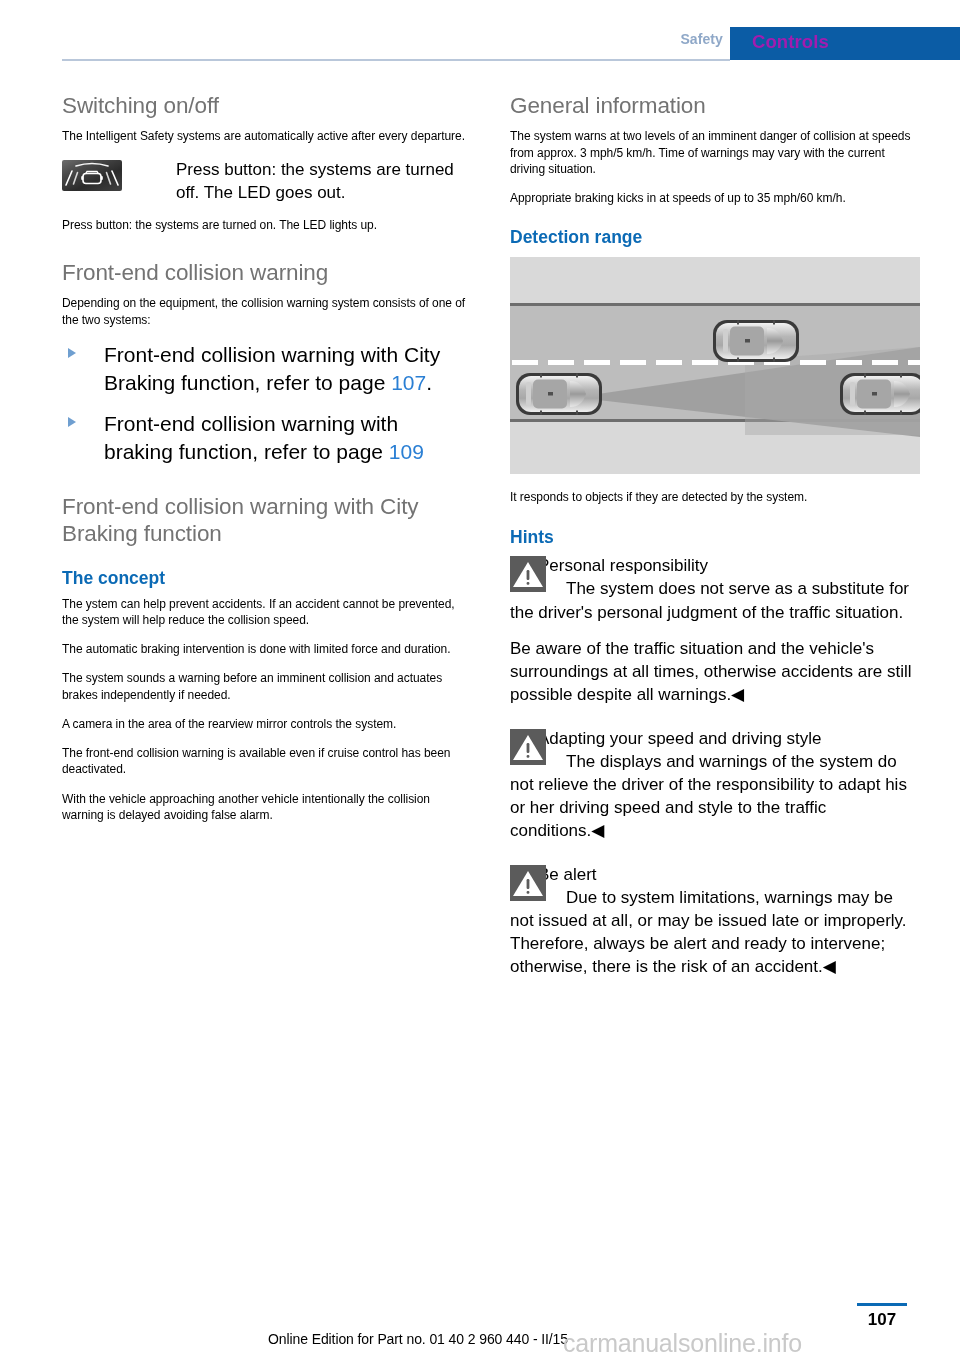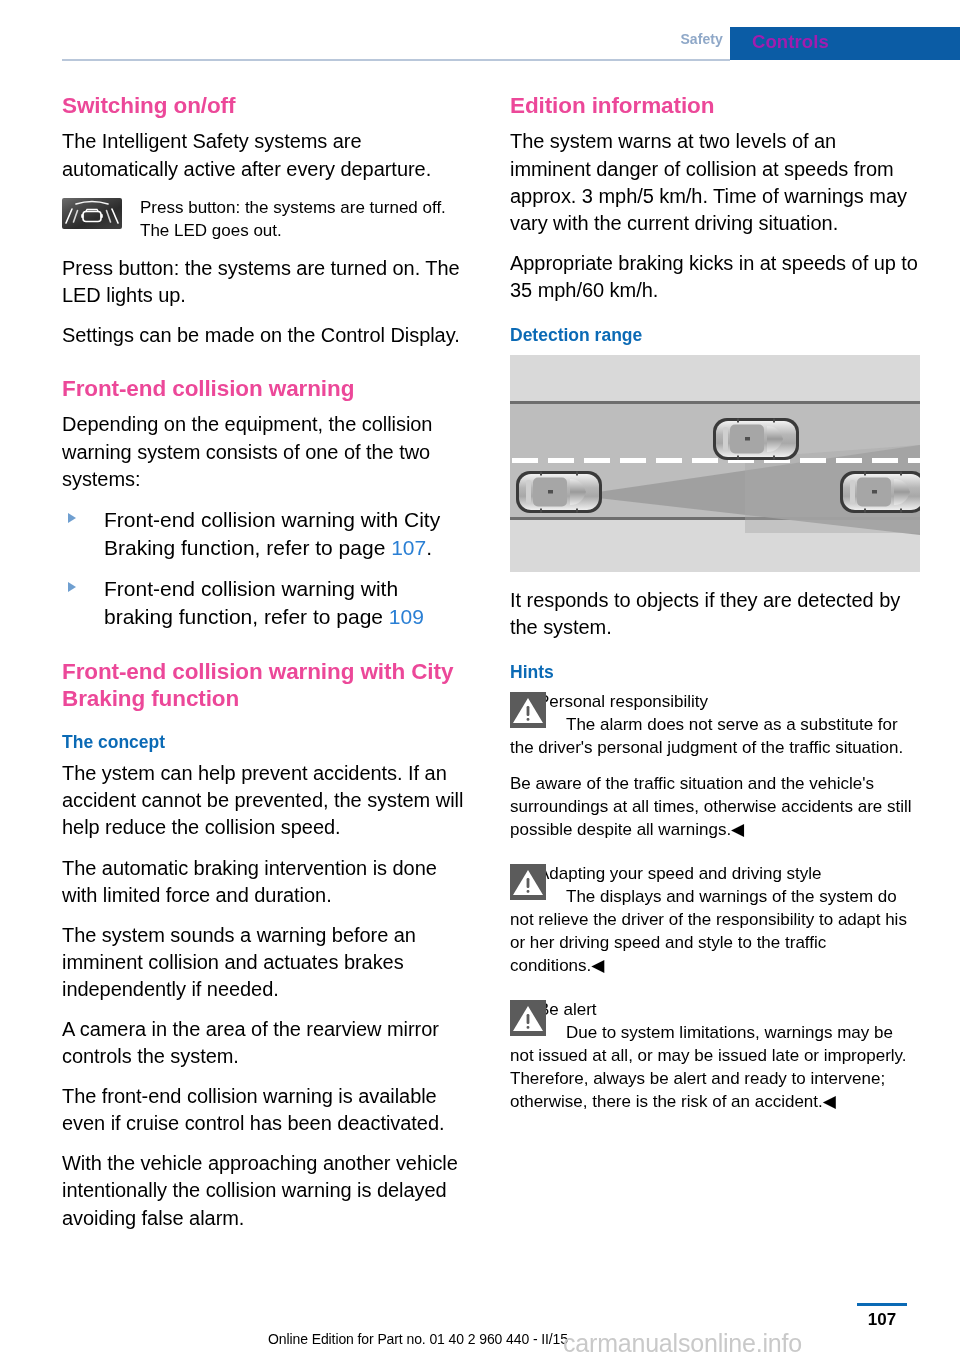--- a/index.html
+++ b/index.html
@@ -63,37 +63,37 @@
   .col {
     position: absolute;
     top: 92px;
     width: 410px;
   }
   .col-left  { left: 62px;  }
   .col-right { left: 510px; }
 
   h1.sec {
     font-size: 22.5px;
-    font-weight: bold;
-    color: #ec4899;
+    font-weight: normal;
+    color: #737373;
     margin: 26px 0 9px 0;
     line-height: 1.22;
     letter-spacing: -0.1px;
   }
   h1.sec.first { margin-top: 0; }
   h2.sub {
     font-size: 17.5px;
     font-weight: bold;
     color: #0b6ab5;
     margin: 20px 0 6px 0;
     line-height: 1.25;
   }
   h2.sub.tight { margin-top: 20px; }
   p.body {
-    font-size: 20px;
+    font-size: 12px;
     line-height: 1.355;
     margin: 0 0 13px 0;
     color: #000000;
     letter-spacing: -0.05px;
   }
   p.body.gap-lg { margin-bottom: 21px; }
 
   .link { color: #2a7fd4; }
 
   
@@ -131,21 +131,21 @@
     left: 0;
     top: 2px;
     width: 60px;
     height: 31px;
     border-radius: 2px;
     background: linear-gradient(155deg, #6d6d6d 0%, #4a4a4a 28%, #2b2b2b 62%, #414141 100%);
     overflow: hidden;
   }
   .btnblock p {
     margin: 0;
-    padding-left: 78px;
+    padding-left: 114px;
     font-size: 17px;
     line-height: 1.355;
   }
 
   
   .note {
     position: relative;
     margin-bottom: 17px;
   }
   .note-icon {
@@ -249,21 +249,20 @@
           <path d="M23.5 14 L25 11.5 L35 11.5 L36.5 14" fill="none" stroke="#ffffff" stroke-width="1.4"></path>
           <rect x="19.2" y="16" width="2.2" height="4" rx="1" fill="#ffffff"></rect>
           <rect x="38.6" y="16" width="2.2" height="4" rx="1" fill="#ffffff"></rect>
         </g>
       </svg>
     </span>
     <p>Press button: the systems are turned off. The LED goes out.</p>
   </div>
 
   <p class="body">Press button: the systems are turned on. The LED lights up.</p>
-  <p class="body gap-lg">Settings can be made on the Control Display.</p>
 
   <h1 class="sec">Front-end collision warning</h1>
   <p class="body">Depending on the equipment, the collision warning system consists of one of the two systems:</p>
 
   <ul class="bullets">
     <li>
       <span class="tri"></span>
       <span>Front-end collision warning with City Braking function, refer to page </span><span class="link">107</span><span>.</span>
     </li>
     <li>
@@ -278,21 +277,21 @@
   <p class="body">The ystem can help prevent accidents. If an accident cannot be prevented, the system will help reduce the collision speed.</p>
   <p class="body">The automatic braking intervention is done with limited force and duration.</p>
   <p class="body">The system sounds a warning before an imminent collision and actuates brakes independently if needed.</p>
   <p class="body">A camera in the area of the rearview mirror controls the system.</p>
   <p class="body">The front-end collision warning is available even if cruise control has been deactivated.</p>
   <p class="body">With the vehicle approaching another vehicle intentionally the collision warning is delayed avoiding false alarm.</p>
 </div>
 
 <div class="col col-right">
 
-  <h1 class="sec first">Edition information</h1>
+  <h1 class="sec first">General information</h1>
   <p class="body">The system warns at two levels of an imminent danger of collision at speeds from approx. 3 mph/5 km/h. Time of warnings may vary with the current driving situation.</p>
   <p class="body gap-lg">Appropriate braking kicks in at speeds of up to 35 mph/60 km/h.</p>
 
   <h2 class="sub">Detection range</h2>
 
   <div class="figure">
     <svg width="410" height="217" viewBox="0 0 410 217">
 
       <rect x="0" y="0" width="410" height="217" fill="#d9d9d9"></rect>
 
@@ -368,21 +367,21 @@
   <div class="note">
     <span class="note-icon">
       <svg width="36" height="36" viewBox="0 0 36 36">
         <rect width="36" height="36" fill="#5b5b5b"></rect>
         <path d="M18 6 L33 31 L3 31 Z" fill="#ffffff"></path>
         <rect x="16.6" y="14" width="2.8" height="10" rx="1.2" fill="#5b5b5b"></rect>
         <rect x="16.6" y="26" width="2.8" height="2.8" rx="1.2" fill="#5b5b5b"></rect>
       </svg>
     </span>
     <p class="note-title">Personal responsibility</p>
-    <p class="note-body"><span class="indent-pad">The alarm does not serve as a substitute for the driver's personal judgment of the traffic situation.</span></p>
+    <p class="note-body"><span class="indent-pad">The system does not serve as a substitute for the driver's personal judgment of the traffic situation.</span></p>
     <p class="note-body" style="margin-top:13px;">Be aware of the traffic situation and the vehicle's surroundings at all times, otherwise accidents are still possible despite all warnings.◀</p>
   </div>
 
   <div class="note" style="margin-top:21px;">
     <span class="note-icon">
       <svg width="36" height="36" viewBox="0 0 36 36">
         <rect width="36" height="36" fill="#5b5b5b"></rect>
         <path d="M18 6 L33 31 L3 31 Z" fill="#ffffff"></path>
         <rect x="16.6" y="14" width="2.8" height="10" rx="1.2" fill="#5b5b5b"></rect>
         <rect x="16.6" y="26" width="2.8" height="2.8" rx="1.2" fill="#5b5b5b"></rect>

